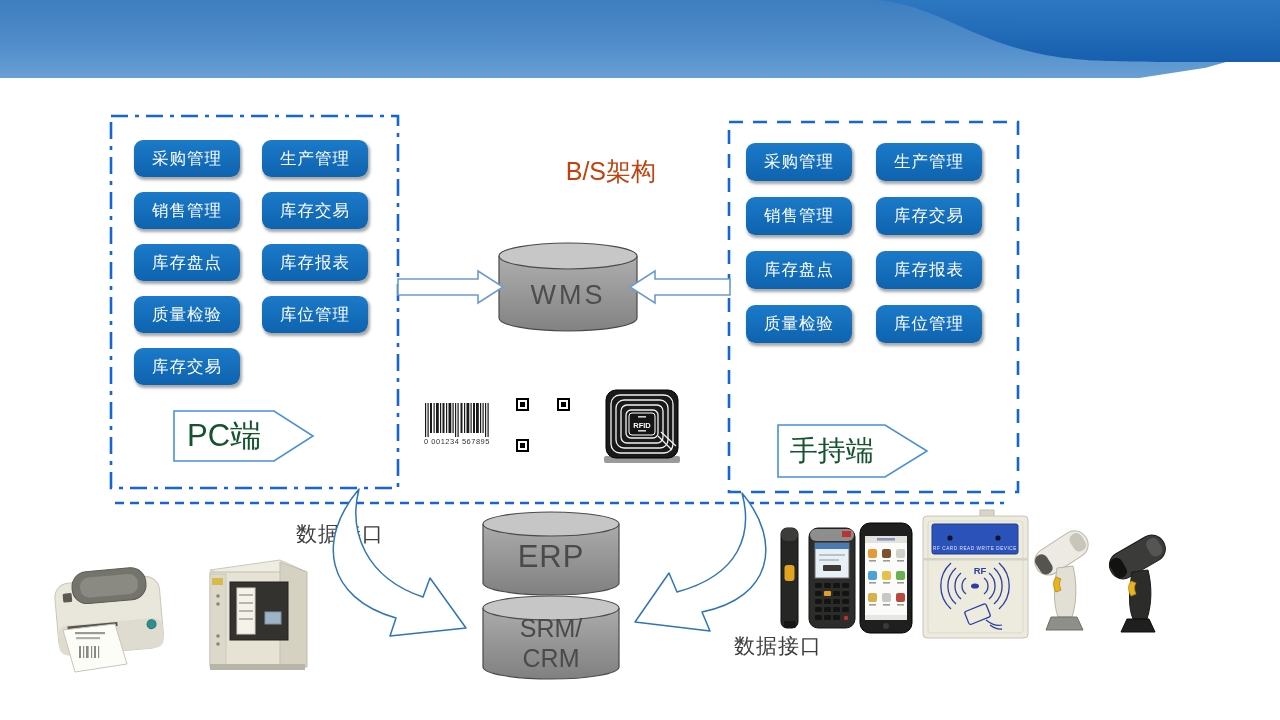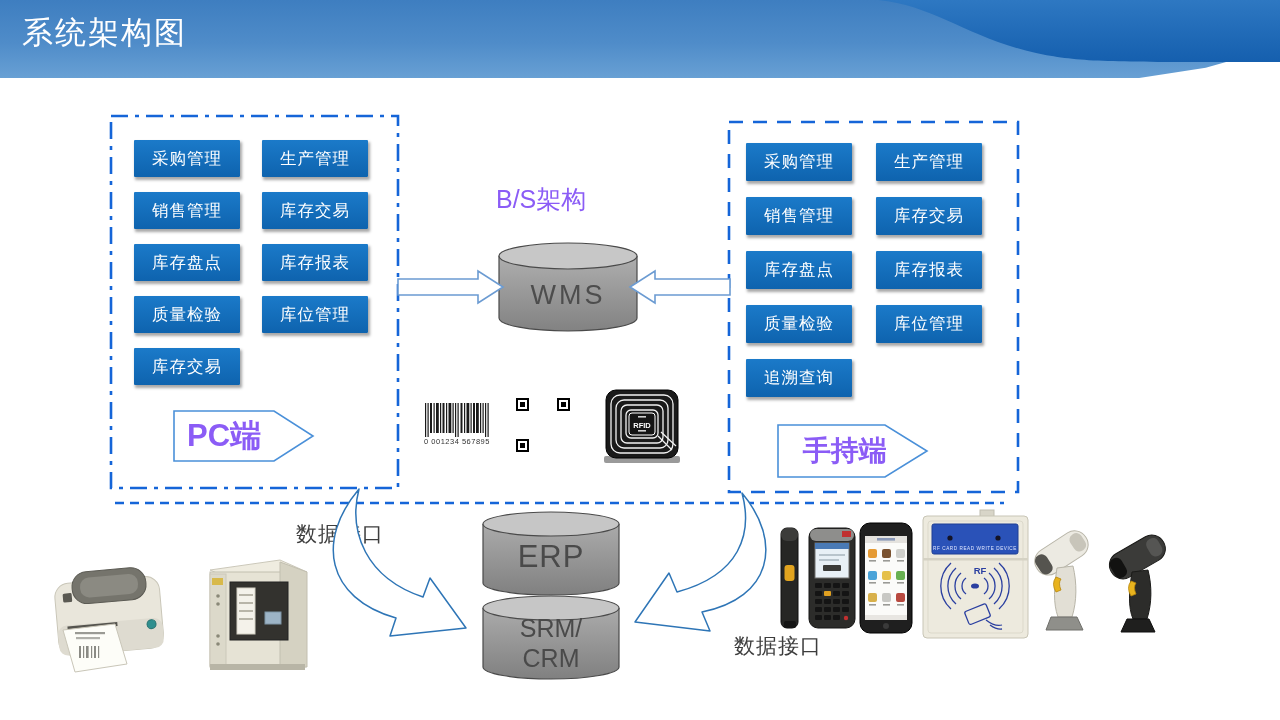--- a/index.html
+++ b/index.html
@@ -12,34 +12,34 @@
   .swoosh{position:absolute;left:850px;top:0;}
   .page-title{position:absolute;left:22px;top:12px;font-size:31px;letter-spacing:2px;
     color:#fff;font-weight:500;}
   
   .panel{position:absolute;}
   .panel-pc{left:111px;top:116px;width:287px;height:372px;}
   .panel-hh{left:729px;top:122px;width:289px;height:370px;}
   .btn-grid{position:absolute;display:grid;}
   .grid-pc{left:23px;top:24px;grid-template-columns:106px 106px;column-gap:22px;row-gap:15px;}
   .grid-hh{left:17px;top:21px;grid-template-columns:106px 106px;column-gap:24px;row-gap:16px;}
-  .btn{height:37px;border-radius:1px;display:flex;align-items:center;justify-content:center;
+  .btn{height:37px;border-radius:9px;display:flex;align-items:center;justify-content:center;
     color:#fff;font-size:16.5px;letter-spacing:1px;
     background:linear-gradient(180deg,#1b7ac9,#0e63ae);
     box-shadow:1.5px 2.5px 3px rgba(0,0,0,.35);}
   .grid-hh .btn{height:38px;}
   .tag{position:absolute;}
   .tag svg{position:absolute;left:0;top:0;}
   .tag span{position:absolute;left:0;top:0;right:28%;bottom:0;display:flex;align-items:center;
-    justify-content:center;color:#8b5cf6;font-weight:700;}
+    justify-content:center;color:#14532d;font-weight:400;}
   .tag-pc{left:62px;top:294px;width:142px;height:52px;font-size:31px;}
-  .tag-hh{left:48px;top:302px;width:152px;height:54px;font-size:28px;padding-left:36px;}
+  .tag-hh{left:48px;top:302px;width:152px;height:54px;font-size:28px;}
   
-  .bs-label{position:absolute;left:496px;top:155px;width:160px;text-align:left;
-    font-size:25px;color:#8b5cf6;margin-top:28px;}
+  .bs-label{position:absolute;left:496px;top:155px;width:160px;text-align:right;
+    font-size:25px;color:#c2410c;}
   .iface{position:absolute;font-size:21px;color:#3d3d3d;letter-spacing:1px;margin-left:48px;}
   .iface-l{left:248px;top:520px;}
   .iface-r{left:686px;top:632px;}
   
   .qr{position:absolute;left:516px;top:398px;width:54px;height:54px;background-color:#fff;
     background-image:
       repeating-linear-gradient(90deg,#000 0 3px,#fff 3px 6px,#000 6px 8px,#fff 8px 12px,#000 12px 14px,#fff 14px 19px),
       repeating-linear-gradient(0deg,#000 0 3px,#fff 3px 7px,#000 7px 9px,#fff 9px 13px,#000 13px 15px,#fff 15px 20px);
     background-blend-mode:lighten;outline:1px solid #fff;}
   .qf{position:absolute;width:13px;height:13px;border:2.5px solid #000;background:#fff;box-sizing:border-box;}
@@ -57,21 +57,20 @@
   <div class="header-band"></div>
   <svg class="swoosh" width="430" height="78" viewBox="0 0 430 78">
     <defs>
         <linearGradient id="swg" x1="0" y1="0" x2="0" y2="1">
       <stop offset="0" stop-color="#2e78c2"></stop>
           <stop offset="1" stop-color="#155fae"></stop>
     </linearGradient>
       </defs>
     <path d="M28,0 C86,6 118,38 186,53 C232,63 268,62 430,62 L430,0 Z" fill="url(#swg)"></path>
   </svg>
-  <div class="page-title">系统架构图</div>
 
   <div class="panel panel-pc">
     <div class="btn-grid grid-pc">
       <div class="btn">采购管理</div>
       <div class="btn">生产管理</div>
       <div class="btn">销售管理</div>
       <div class="btn">库存交易</div>
       <div class="btn">库存盘点</div>
       <div class="btn">库存报表</div>
       <div class="btn">质量检验</div>
@@ -89,21 +88,20 @@
   <div class="panel panel-hh">
     <div class="btn-grid grid-hh">
       <div class="btn">采购管理</div>
       <div class="btn">生产管理</div>
       <div class="btn">销售管理</div>
       <div class="btn">库存交易</div>
       <div class="btn">库存盘点</div>
       <div class="btn">库存报表</div>
       <div class="btn">质量检验</div>
       <div class="btn">库位管理</div>
-      <div class="btn">追溯查询</div>
     </div>
     <div class="tag tag-hh">
       <svg width="152" height="54" viewBox="0 0 152 54">
         <polygon points="1,1 108,1 150,27 108,53 1,53" fill="#fff" stroke="#4a90d9" stroke-width="1.6"></polygon>
       </svg>
       <span>手持端</span>
     </div>
   </div>
 
   <div class="bs-label">B/S架构</div>

